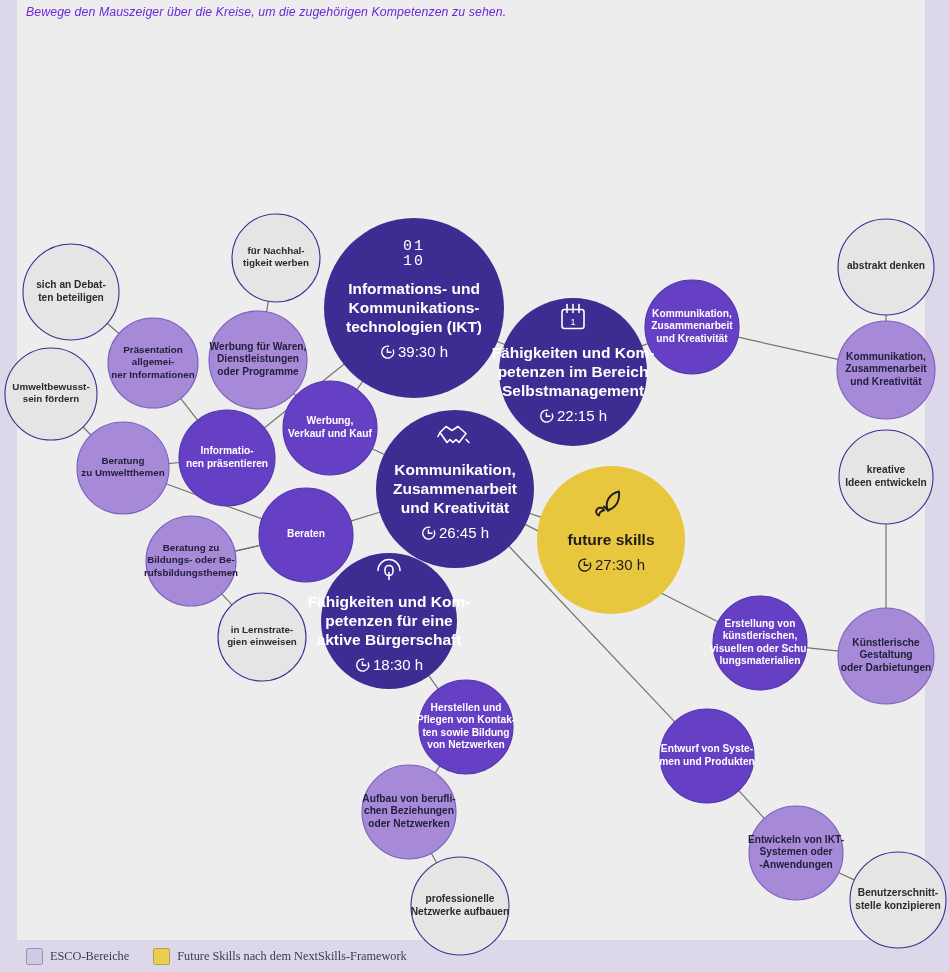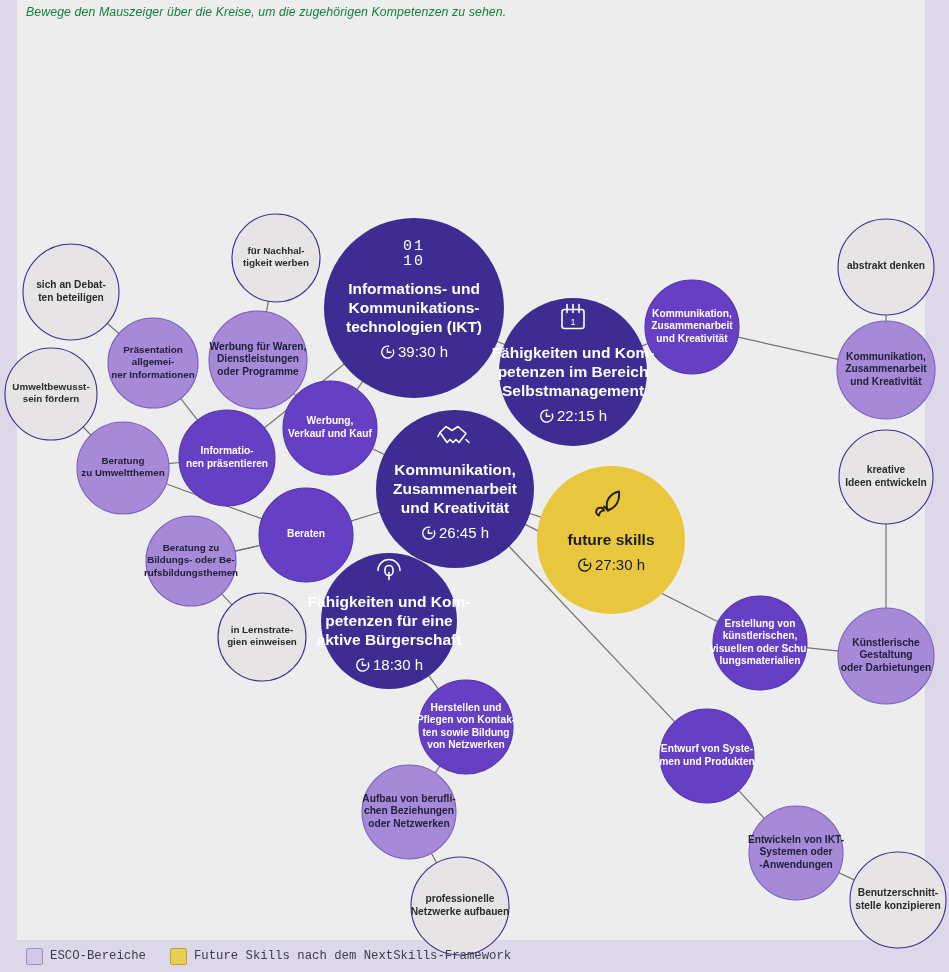--- a/index.html
+++ b/index.html
@@ -17,21 +17,21 @@
     position:absolute;
     left:17px;top:0;width:908px;height:940px;
     background:#ededed;
   }
 
   .hint{
     position:absolute;
     left:26px;top:5px;
     font-style:italic;
     font-size:12.3px;
-    color:#15803d;
+    color:#6d28d9;
     letter-spacing:.1px;
     white-space:nowrap;
   }
 
   
   #graph{position:absolute;left:0;top:0;width:949px;height:972px;}
 
   .node-label{
     font-family:"Liberation Sans", sans-serif;
     font-weight:bold;
@@ -51,21 +51,21 @@
   }
   .legend .item{display:flex;align-items:center;gap:7px;}
   .legend .swatch{
     width:15px;height:15px;border-radius:2px;
     display:inline-block;
   }
   .legend .sw-esco{background:#cfc9e6;border:1px solid #9a93bd;}
   .legend .sw-fs{background:#e8ce52;border:1px solid #b9a23c;}
   .legend .lbl{
     font-size:12.3px;color:#3f3b4f;
-    font-family:Liberation Mono, monospace;
+    font-family:Liberation Serif, serif;
     white-space:nowrap;
   }
 </style>
 </head>
 <body>
 
 <div id="stage">
   <div class="panel"></div>
 
   <div class="hint">Bewege den Mauszeiger über die Kreise, um die zugehörigen Kompetenzen zu sehen.</div>

